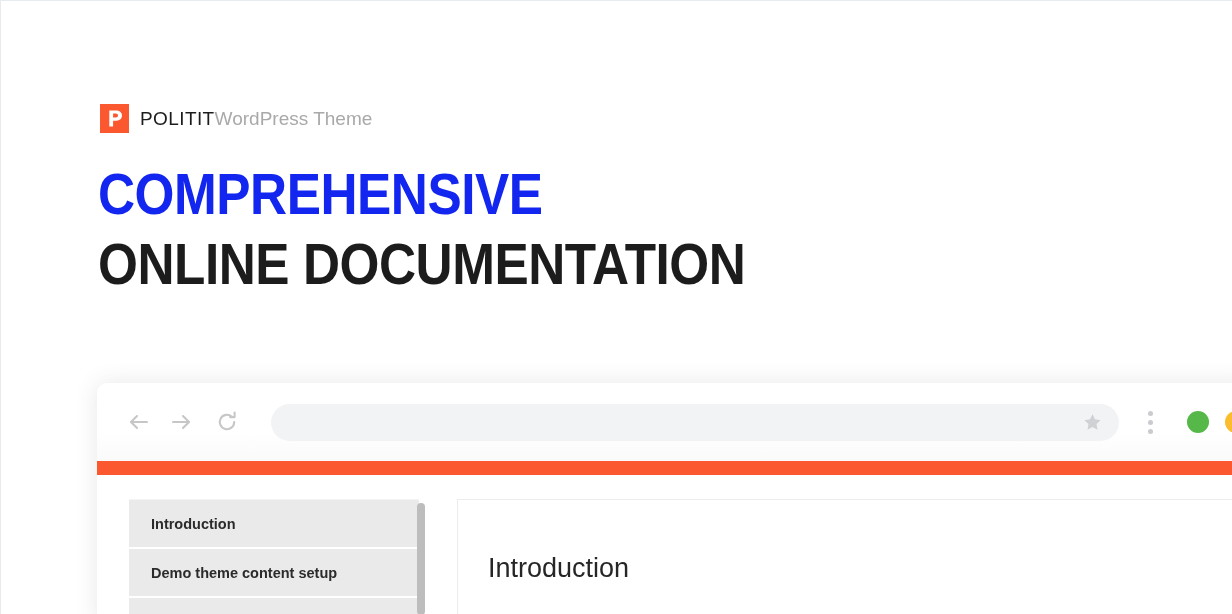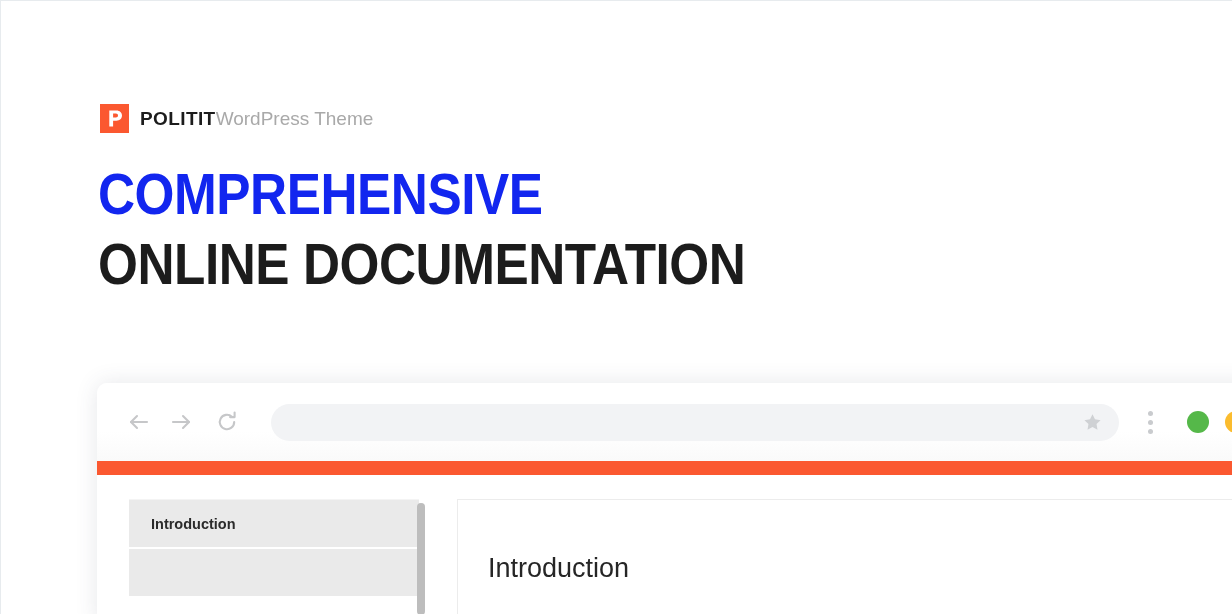--- a/index.html
+++ b/index.html
@@ -39,21 +39,21 @@
   .brand-mark {
     width: 29px;
     height: 29px;
     background: #fb5830;
     position: relative;
     flex: 0 0 auto;
   }
   .brand-mark svg { display: block; }
   .brand-name {
     font-size: 19px;
-    font-weight: bold;
+    font-weight: normal;
     letter-spacing: 0.4px;
     color: #1c1c1c;
     margin-left: 11px;
     line-height: 1;
     text-align: center;
   }
   .brand-sub {
     font-size: 19px;
     font-weight: normal;
     color: #a9a9a9;
@@ -328,20 +328,23 @@
 
     <div class="accent-bar"></div>
 
     <div class="doc-body">
 
       <nav class="doc-sidebar">
         <ul class="sidebar-list">
           <li class="sidebar-item">
             <span>Introduction</span>
           </li>
+          <li class="sidebar-item">
+            <span>Demo theme content setup</span>
+          </li>
           <li class="sidebar-item empty">
             <span></span>
           </li>
         </ul>
         <div class="sidebar-scrollbar">
           <div class="thumb"></div>
         </div>
       </nav>
 
       <main class="doc-content">

